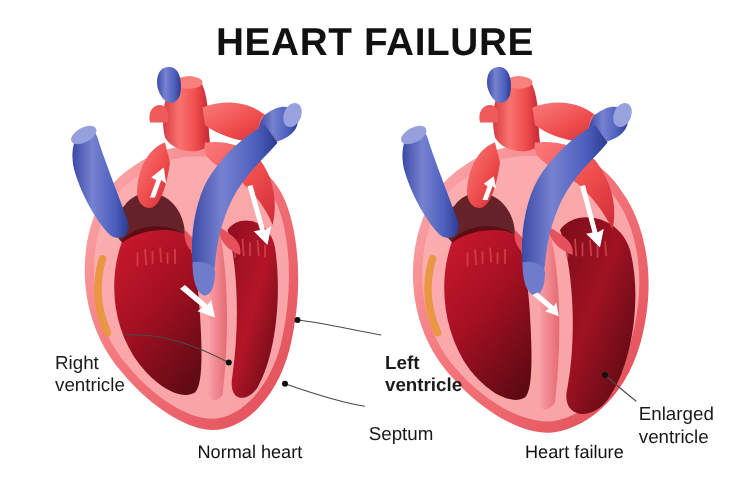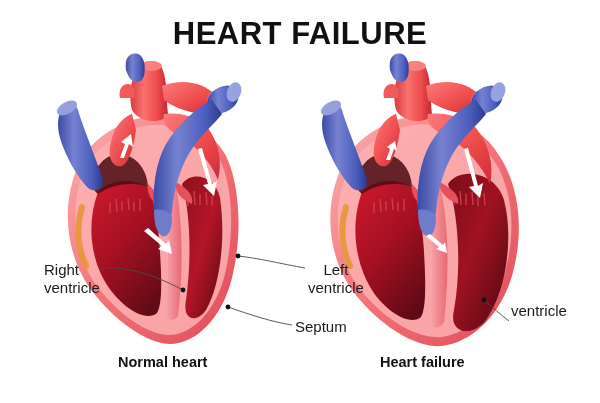--- a/index.html
+++ b/index.html
@@ -11,27 +11,27 @@
   #stage{position:absolute;inset:0;}
   #title{
     position:absolute;top:16px;left:0;width:600px;text-align:center;
     font-size:31px;font-weight:bold;color:#111111;
     letter-spacing:0.5px;
   }
   .heart-svg{position:absolute;top:52px;}
   #heart-normal{left:36px;}
   #heart-failure{left:300px;}
   .label{
-    position:absolute;font-size:15px;color:#1a1a1a;line-height:1.22;
+    position:absolute;font-size:15px;color:#1a1a1a;line-height:1.22;margin-top:21px;
   }
   .caption{
-    position:absolute;font-size:14.5px;font-weight:bold;color:#111111;
+    position:absolute;font-size:14.5px;font-weight:normal;color:#111111;margin-left:40px;
   }
   #label-right-ventricle{left:44px;top:261px;text-align:left;}
-  #label-left-ventricle{left:308px;top:261px;text-align:center;}
+  #label-left-ventricle{left:308px;top:261px;text-align:left;font-weight:bold;}
   #label-septum{left:295px;top:318px;text-align:right;}
   #label-enlarged-ventricle{left:511px;top:302px;text-align:left;}
   #caption-normal{left:118px;top:354px;}
   #caption-failure{left:380px;top:354px;}
   #leaders{position:absolute;inset:0;pointer-events:none;}
 </style>
 </head>
 <body>
 
 <div id="stage">
@@ -269,19 +269,20 @@
   <div class="label" id="label-left-ventricle">
     <div>Left</div>
     <div>ventricle</div>
   </div>
 
   <div class="label" id="label-septum">
     <div>Septum</div>
   </div>
 
   <div class="label" id="label-enlarged-ventricle">
+    <div>Enlarged</div>
     <div>ventricle</div>
   </div>
 
   <div class="caption" id="caption-normal">Normal heart</div>
   <div class="caption" id="caption-failure">Heart failure</div>
 
 </div>
 
 </body></html>

